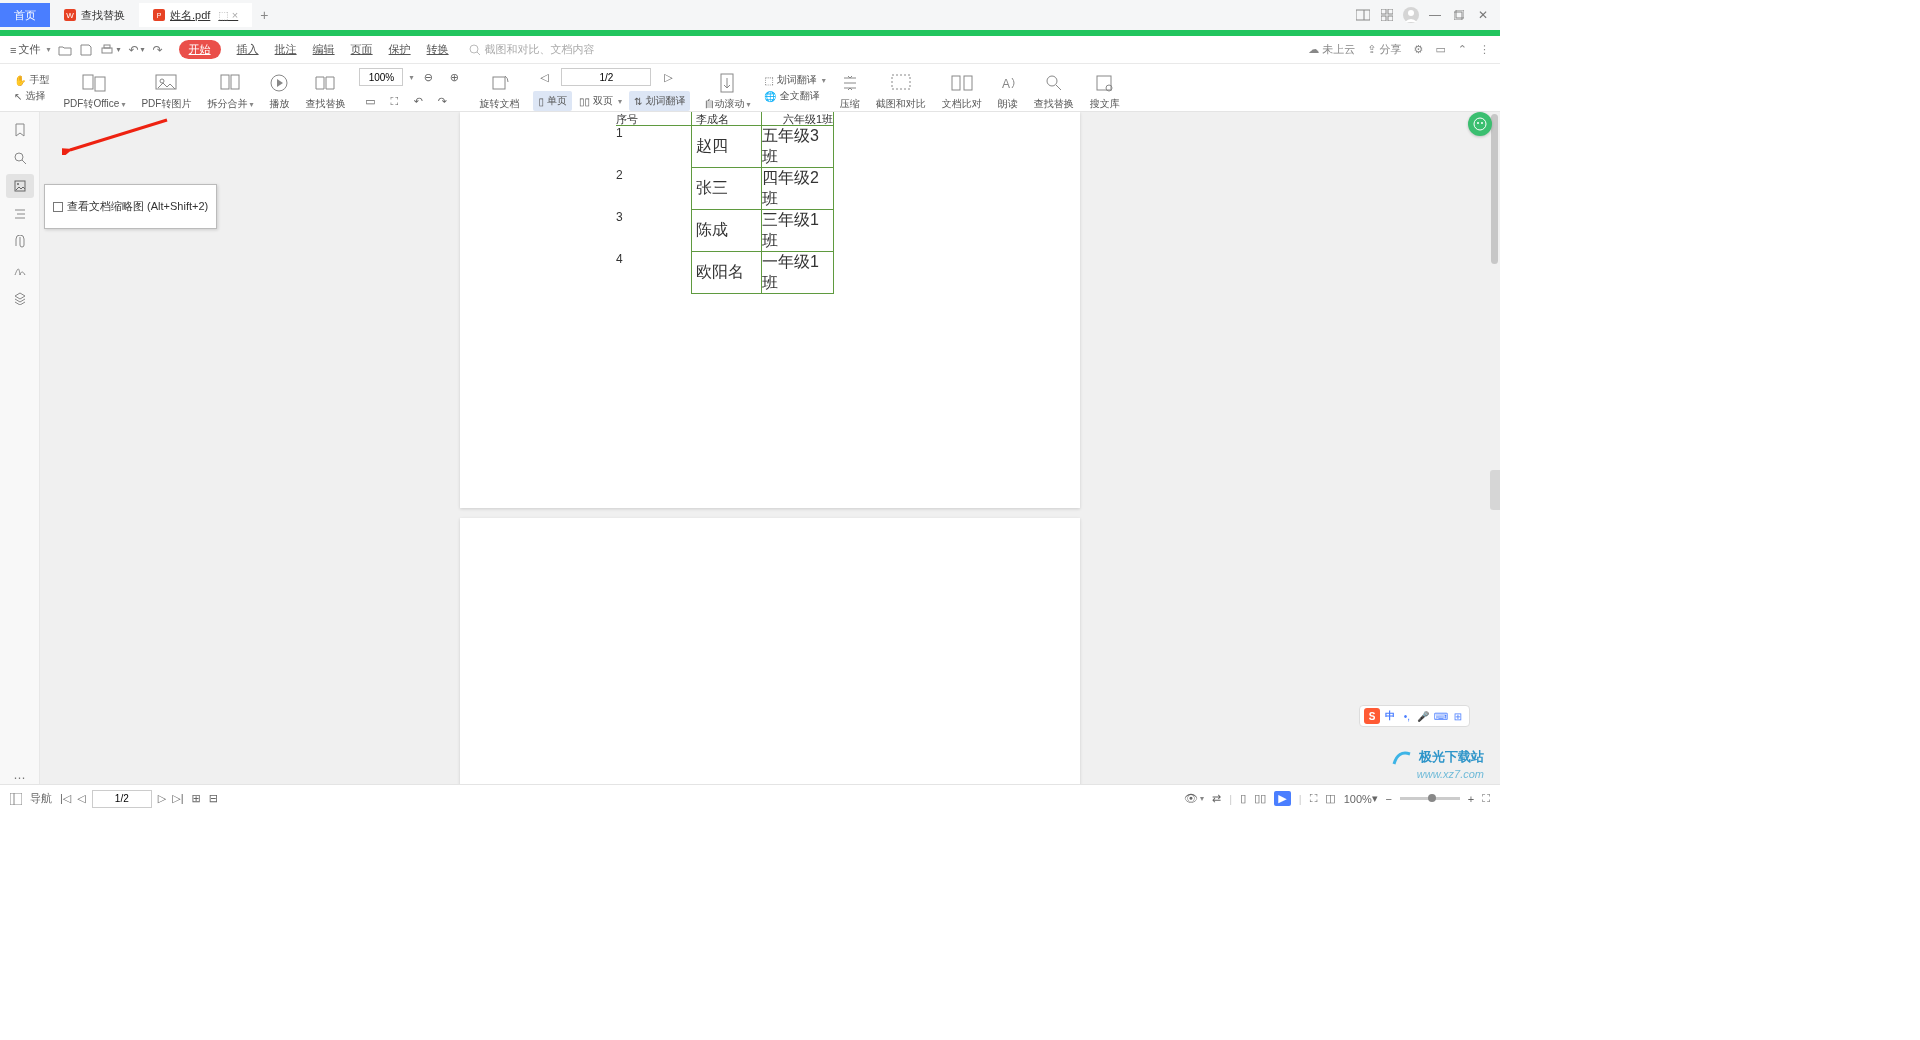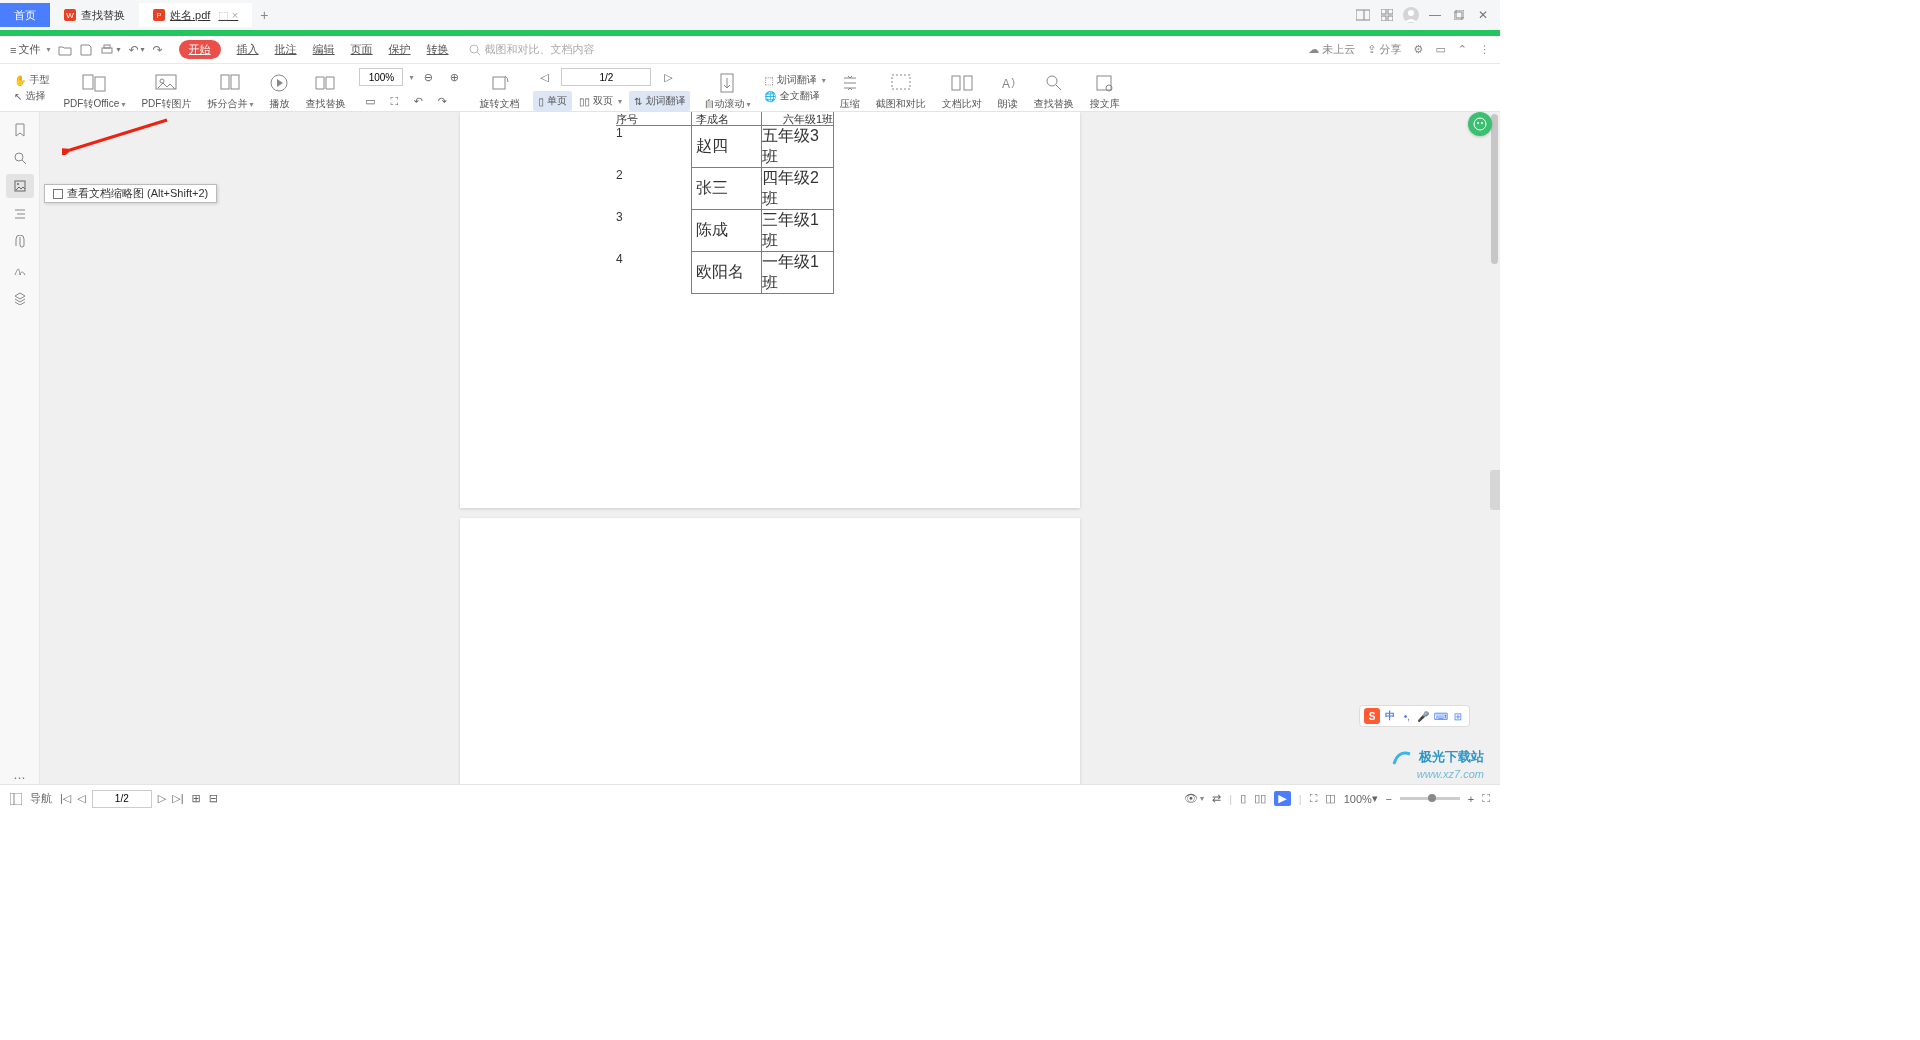--- a/index.html
+++ b/index.html
@@ -43,21 +43,21 @@
 .ib { width: 22px; height: 20px; display: inline-flex; align-items: center; justify-content: center; color: #666; cursor: pointer; border-radius: 2px; font-size: 11px; }
 .tag-btn { display: flex; align-items: center; gap: 3px; padding: 0 5px; height: 20px; cursor: pointer; font-size: 10px; color: #555; border-radius: 2px; }
 .tag-btn.active { background: #dde6f5; }
 
 
 .main { display: flex; height: calc(100% - 24px - 28px - 48px - 28px); }
 .sidebar { width: 40px; background: #f8f8f8; border-right: 1px solid #e7e7e7; display: flex; flex-direction: column; align-items: center; padding-top: 6px; gap: 4px; position: relative; }
 .sb-btn { width: 28px; height: 24px; display: flex; align-items: center; justify-content: center; color: #777; cursor: pointer; border-radius: 3px; }
 .sb-btn.active { background: #e3e3e3; }
 .sb-more { margin-top: auto; margin-bottom: 6px; }
-.tooltip { position: absolute; left: 44px; top: 72px; background: #fff; border: 1px solid #bbb; padding: 1px 8px; font-size: 11px; white-space: nowrap; box-shadow: 1px 1px 3px rgba(0,0,0,.15); z-index: 20; }
+.tooltip { position: absolute; left: 44px; top: 72px; background: #fff; border: 1px solid #bbb; padding: 14px 8px; font-size: 11px; white-space: nowrap; box-shadow: 1px 1px 3px rgba(0,0,0,.15); z-index: 20; }
 .tooltip .sq { width: 10px; height: 10px; border: 1px solid #777; display: inline-block; margin-right: 4px; vertical-align: middle; }
 .canvas { flex: 1; background: #f0f0f0; overflow: hidden; display: flex; flex-direction: column; align-items: center; position: relative; }
 .page { width: 620px; background: #fff; box-shadow: 0 1px 3px rgba(0,0,0,.15); margin-bottom: 10px; position: relative; }
 .page1 { height: 414px; }
 .page2 { height: 280px; }
 .thin-scroll { position: absolute; right: 2px; top: 0; bottom: 0; width: 8px; }
 .scroll-thumb { position: absolute; right: 0; top: 2px; width: 7px; height: 150px; background: #c7c7c7; border-radius: 4px; }
 
 
 .tbl { position: absolute; left: 156px; top: 0; }

